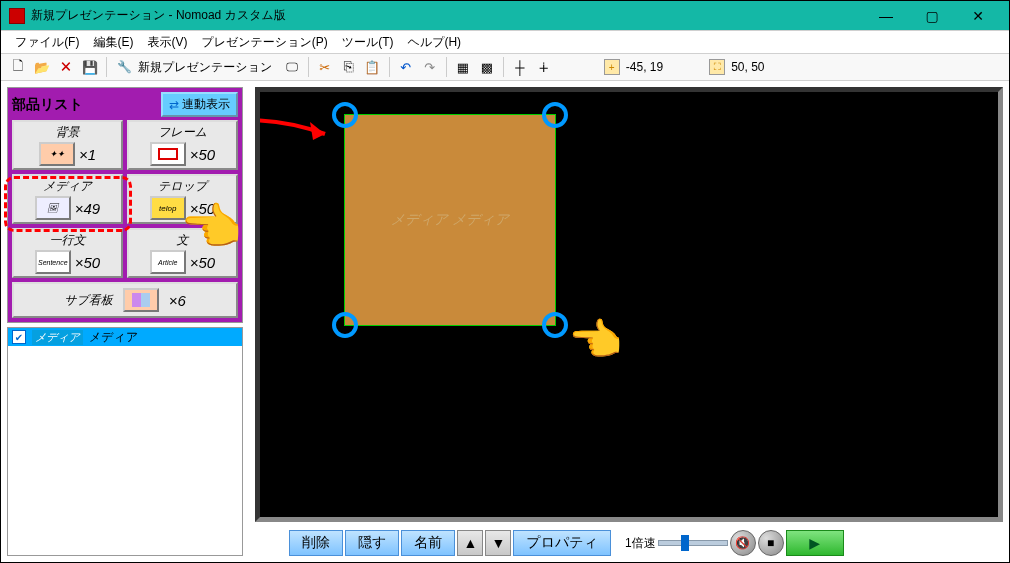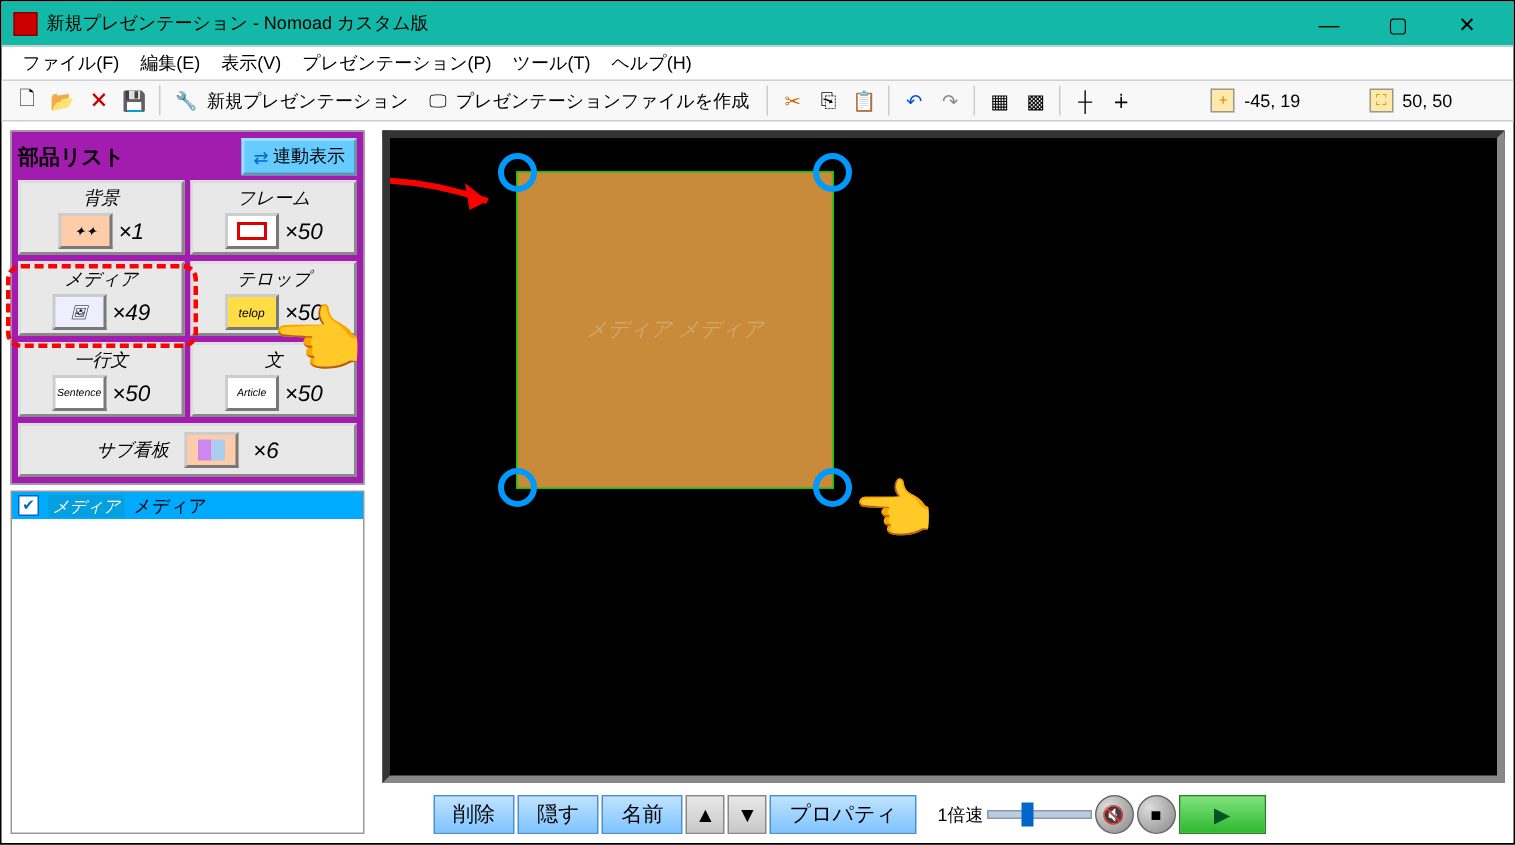--- a/index.html
+++ b/index.html
@@ -94,21 +94,20 @@
   <div class="tbtn" style="color:#c80;">📂</div>
   <div class="tbtn" style="color:#c00;">🗙</div>
   <div class="tbtn" style="color:#06c;">💾</div>
   <div class="tsep"></div>
   <div class="tblbtn">
     <span style="color:#c80;">🔧</span>
     <span class="tlabel">新規プレゼンテーション</span>
   </div>
   <div class="tblbtn">
     <span>🖵</span>
-    <span class="tlabel">プレゼンテーションファイルを作成</span>
   </div>
   <div class="tsep"></div>
   <div class="tbtn" style="color:#c60;">✂</div>
   <div class="tbtn">⎘</div>
   <div class="tbtn">📋</div>
   <div class="tsep"></div>
   <div class="tbtn" style="color:#05c;">↶</div>
   <div class="tbtn" style="color:#888;">↷</div>
   <div class="tsep"></div>
   <div class="tbtn">▦</div>

